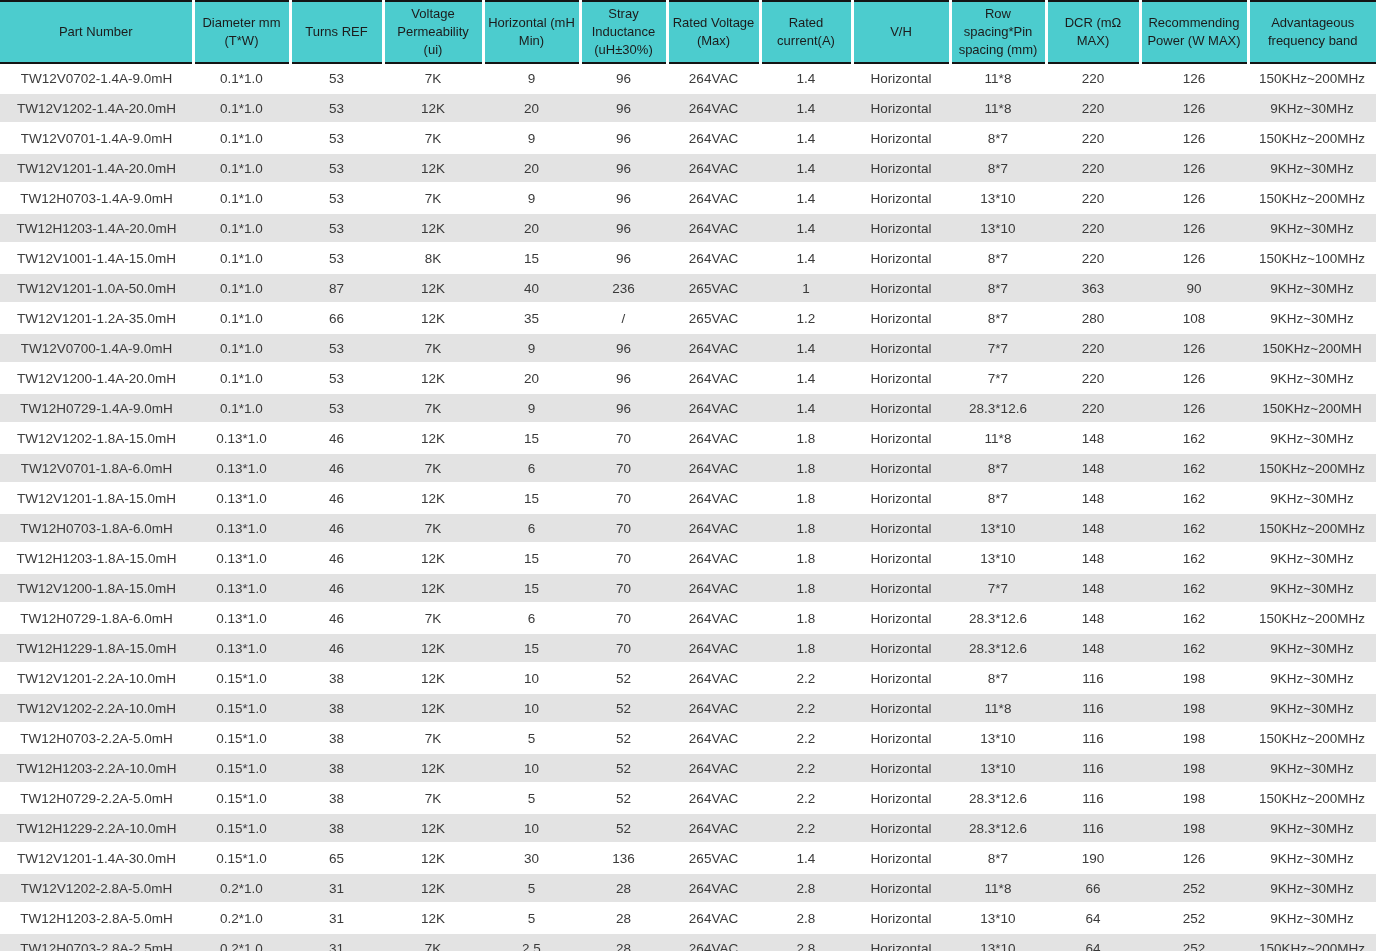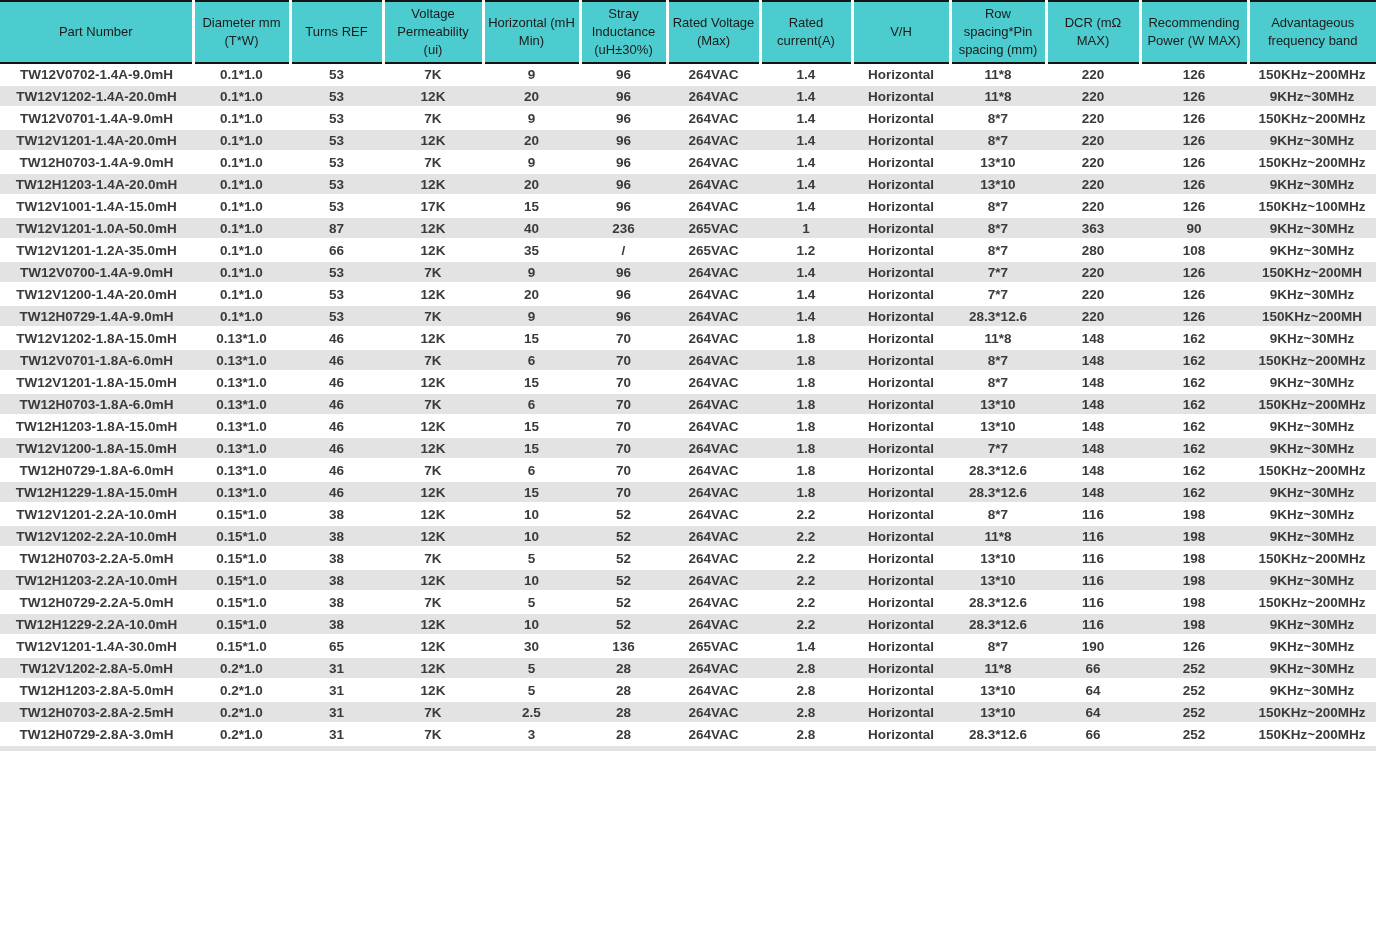--- a/index.html
+++ b/index.html
@@ -29,21 +29,21 @@
     font-size:13px;
     font-weight:400;
     line-height:1.4;
     text-align:center;
     vertical-align:middle;
     padding:2px 3px;
     border-bottom:2px solid var(--header-border);
     box-sizing:border-box;
   }
   th + th{border-left:3px solid var(--divider);}
-  tbody tr{height:22px;font-weight:bold;}
+  tbody tr{height:30px;}
   td{
     color:var(--body-text);
     font-size:13.5px;
     text-align:center;
     vertical-align:middle;
     padding:0 2px;
     background:var(--row-bg);
     border-bottom:2px solid var(--divider);
     box-sizing:border-box;
     white-space:nowrap;
@@ -179,21 +179,21 @@
         <td>Horizontal</td>
         <td>13*10</td>
         <td>220</td>
         <td>126</td>
         <td>9KHz~30MHz</td>
       </tr>
       <tr>
         <td>TW12V1001-1.4A-15.0mH</td>
         <td>0.1*1.0</td>
         <td>53</td>
-        <td>17K</td>
+        <td>8K</td>
         <td>15</td>
         <td>96</td>
         <td>264VAC</td>
         <td>1.4</td>
         <td>Horizontal</td>
         <td>8*7</td>
         <td>220</td>
         <td>126</td>
         <td>150KHz~100MHz</td>
       </tr>

